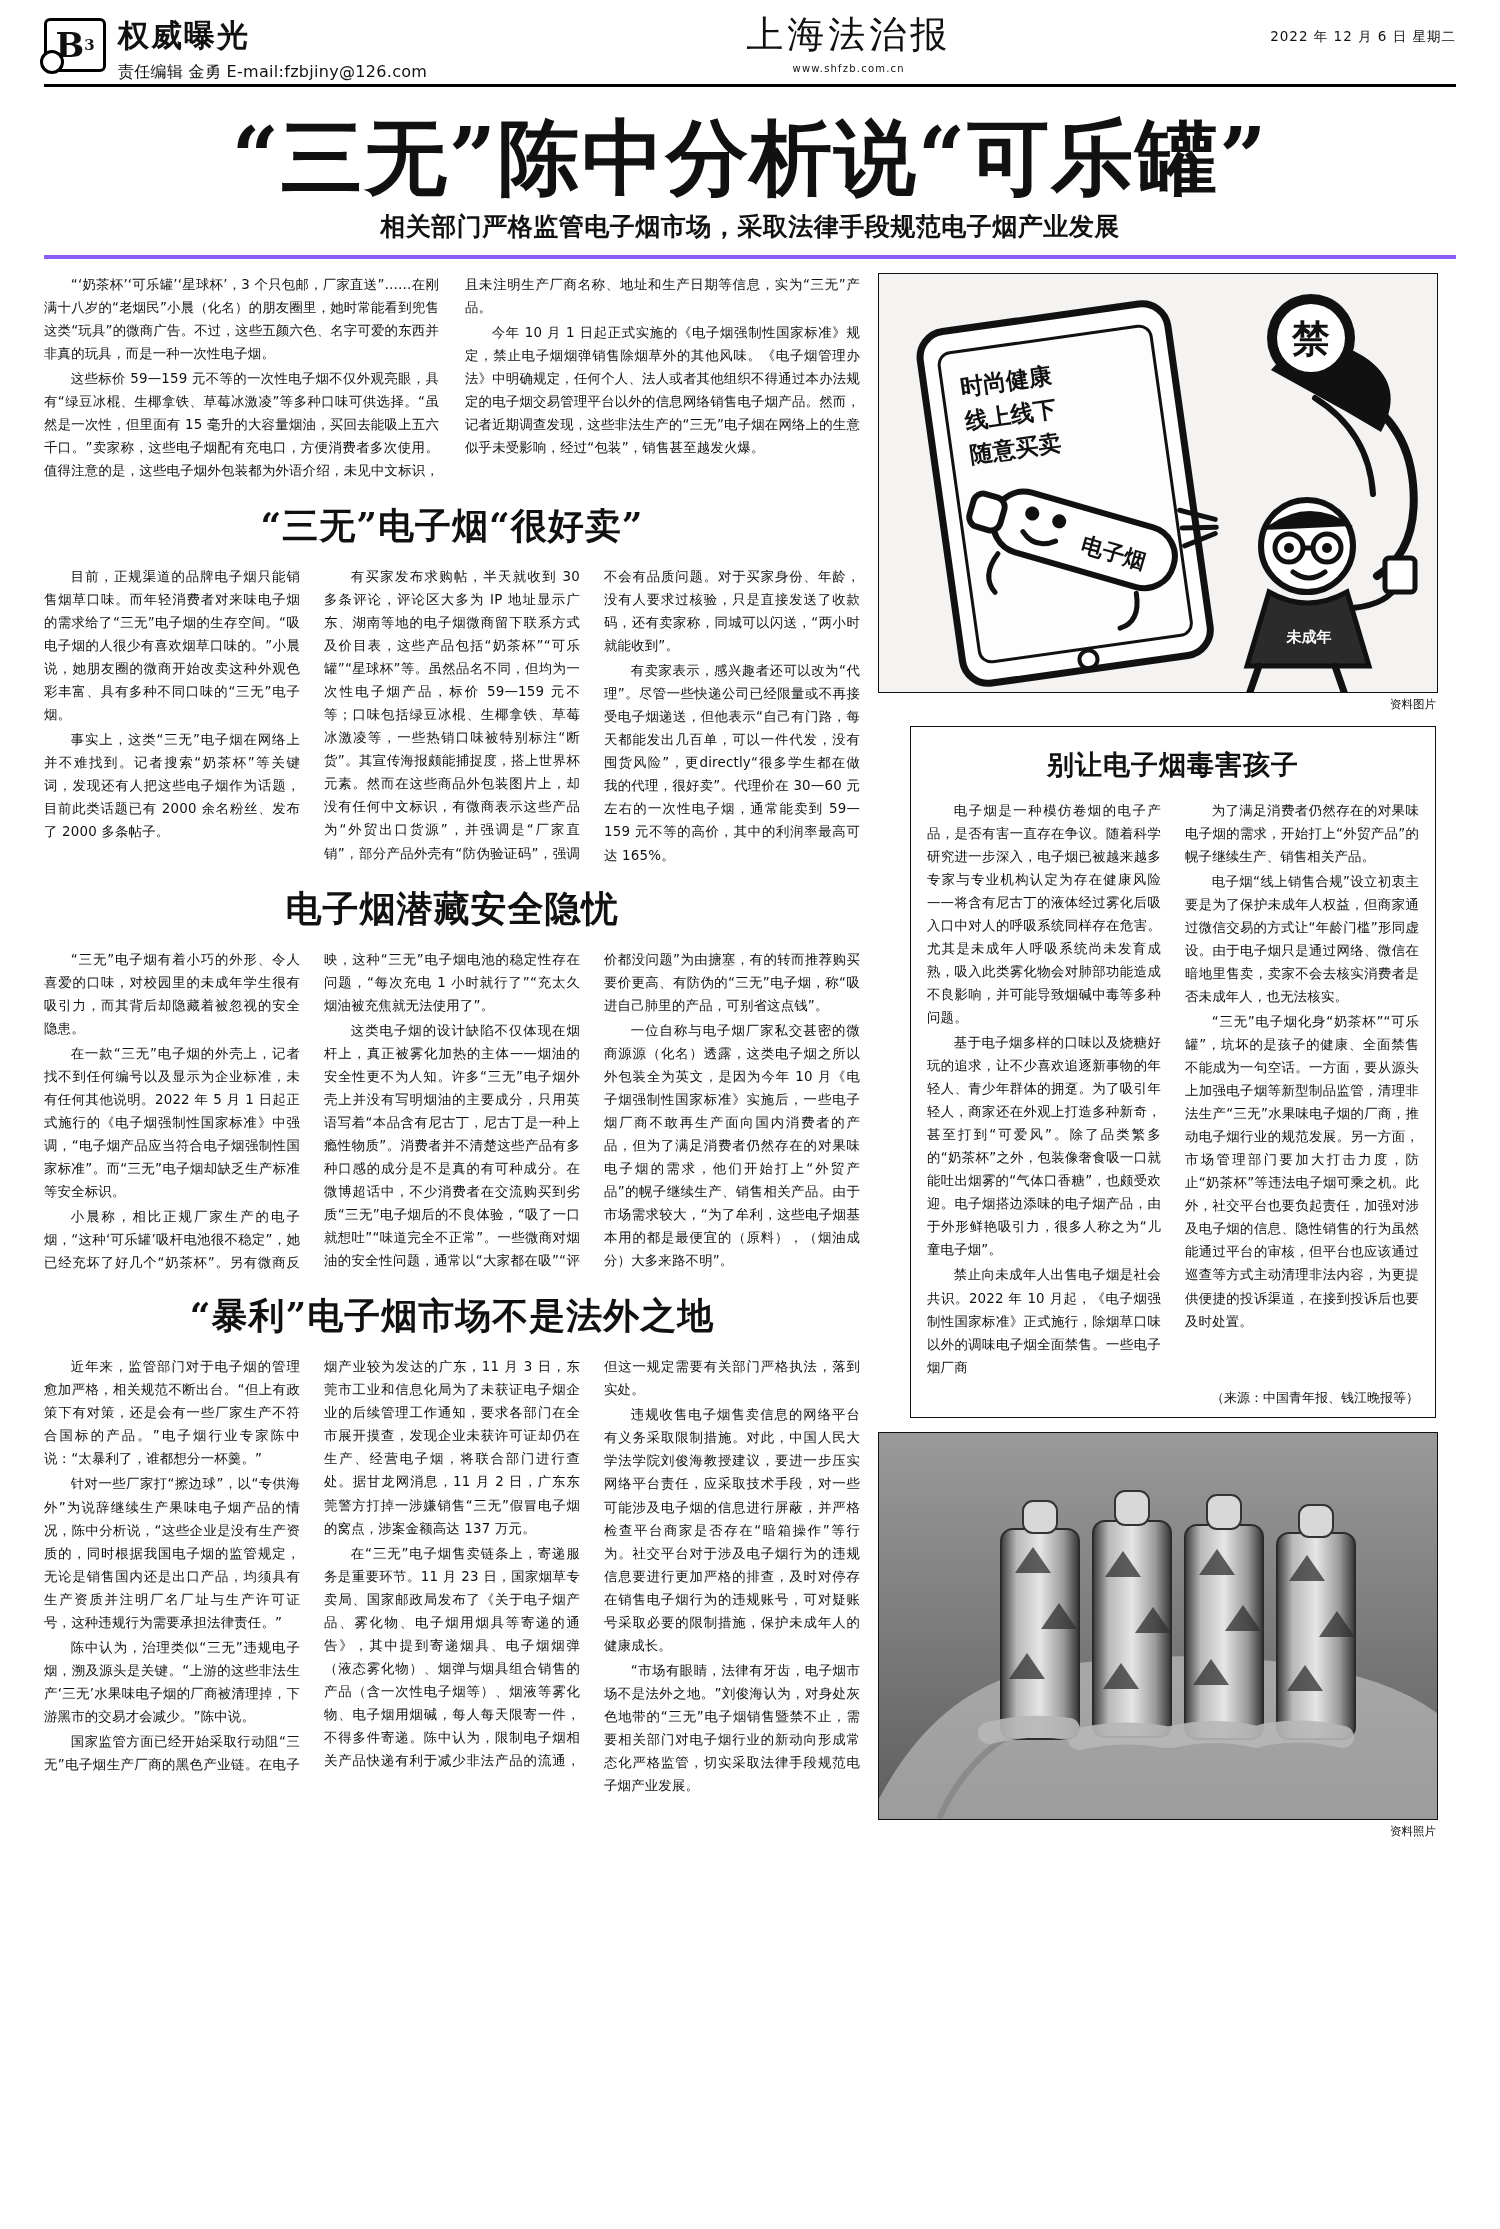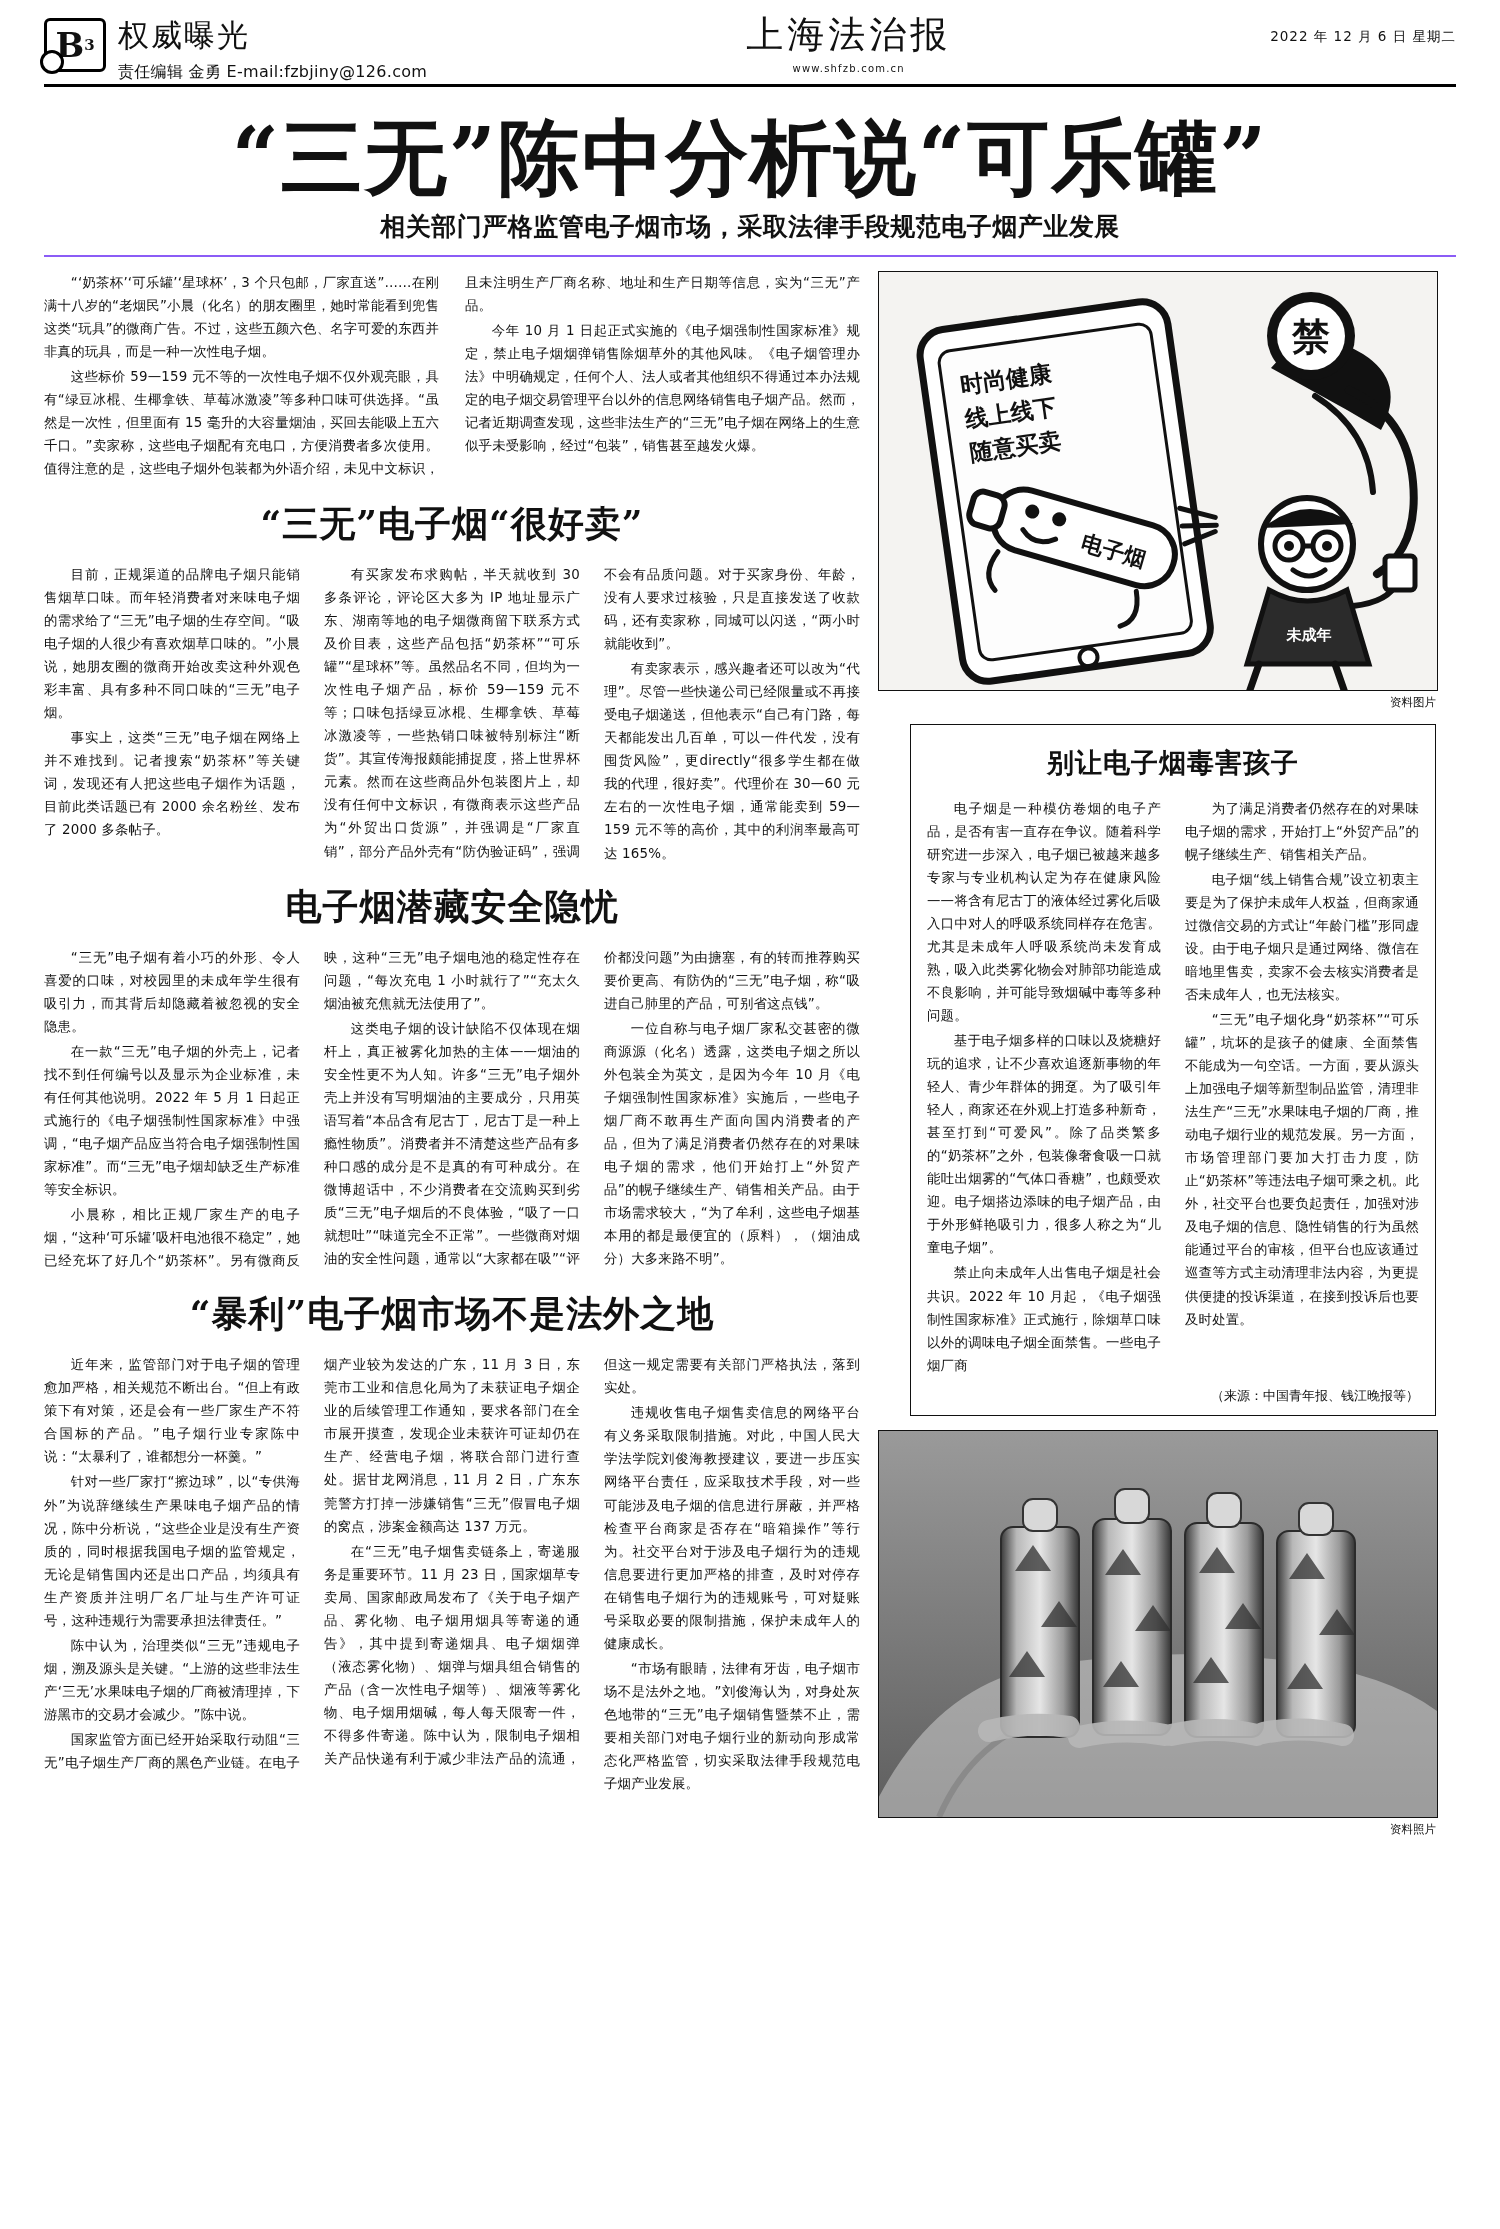--- a/index.html
+++ b/index.html
@@ -35,21 +35,21 @@
     position:relative;background:#fff;
   }
   .logo-b sub{font-size:15px;vertical-align:sub;}
   .logo-dot{
     position:absolute;left:-4px;bottom:-4px;width:18px;height:18px;border-radius:50%;
     background:#fff;border:3px solid #000;
   }
   .mh-left{flex:0 0 auto;}
   .section-name{
     font-family:"DejaVu Serif","Liberation Serif",serif;
-    font-weight:normal;font-size:31px;letter-spacing:2px;line-height:1;
+    font-weight:bold;font-size:31px;letter-spacing:2px;line-height:1;
     margin-top:2px;
   }
   .mh-sub{
     font-size:16px;margin-top:11px;color:#111;letter-spacing:.3px;
   }
   .mh-center{flex:1 1 auto;text-align:center;}
   .paper-name{
     font-family:"DejaVu Serif","Liberation Serif",serif;
     font-weight:normal;font-size:37px;letter-spacing:4px;line-height:1.05;
     margin-top:-2px;
@@ -69,21 +69,21 @@
     white-space:nowrap;
   }
   .subhead{
     text-align:center;
     font-family:"DejaVu Sans","Liberation Sans",sans-serif;
     font-weight:bold;
     font-size:25px;
     letter-spacing:.5px;
     margin-bottom:14px;
     padding-bottom:12px;
-    border-bottom:2px solid #8b5cf6;
+    border-bottom:4px solid #8b5cf6;
   }
 
   
   .body-wrap{display:flex;gap:18px;}
   .col-left{width:816px;flex:0 0 816px;}
   .col-right{width:558px;flex:0 0 558px;}
 
   p.t{
     font-family:"DejaVu Sans","Liberation Sans",sans-serif;
     font-size:13.4px;

